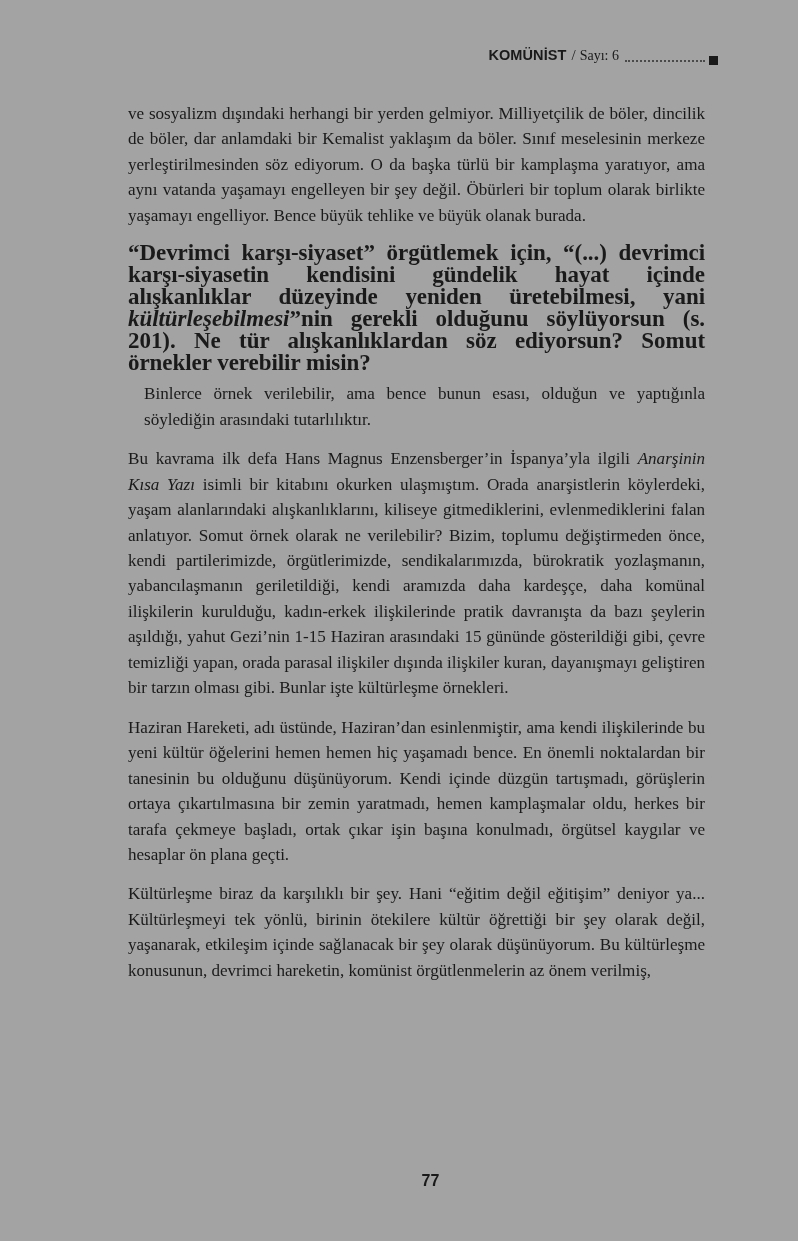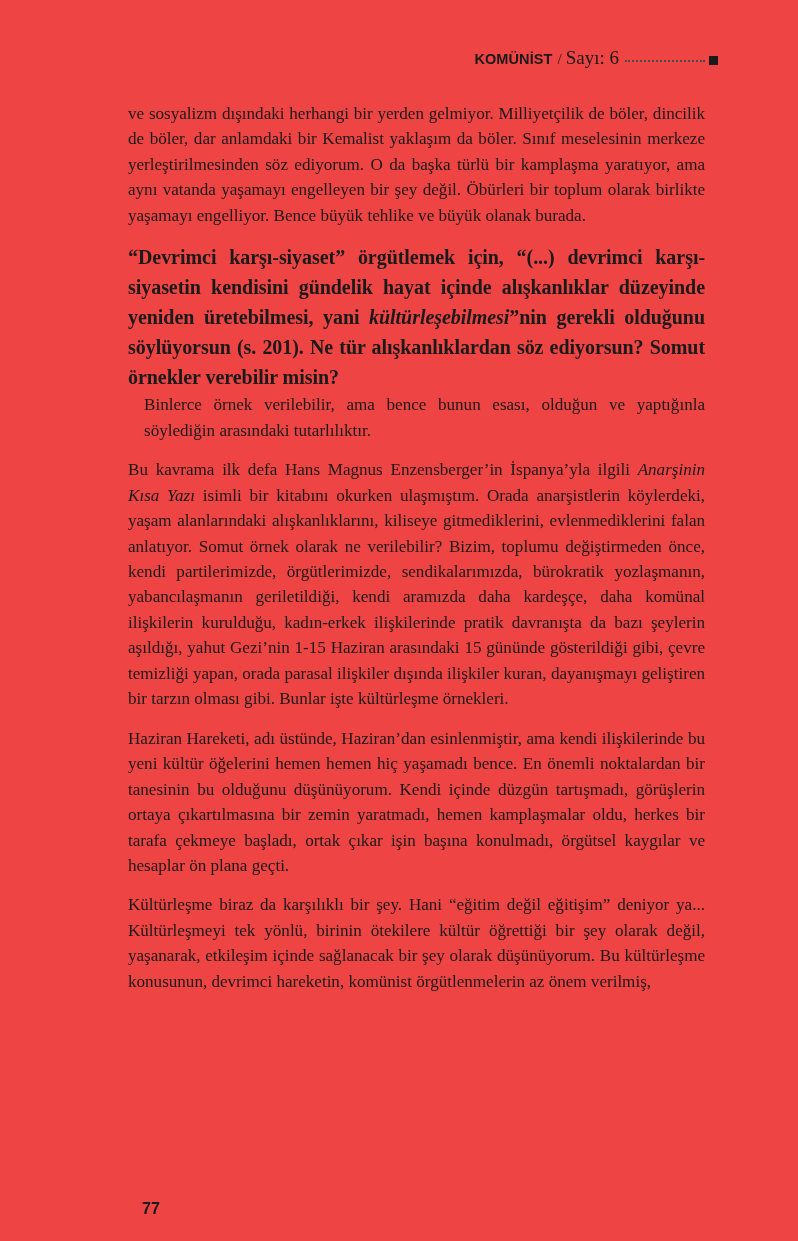--- a/index.html
+++ b/index.html
@@ -4,21 +4,21 @@
 <style>
   html, body {
     margin: 0;
     padding: 0;
     background: #ffffff;
   }
   .page {
     position: relative;
     width: 798px;
     height: 1241px;
-    background: #ef4444;
+    background: #a3a3a3;
     overflow: hidden;
     font-family: "Liberation Serif", "DejaVu Serif", serif;
     color: #1a1a1a;
     -webkit-font-smoothing: antialiased;
   }
 
   
   .running-head {
     position: absolute;
     top: 47px;
@@ -38,21 +38,21 @@
     color: #1a1a1a;
   }
   .rh-sep {
     font-family: "Liberation Serif", "DejaVu Serif", serif;
     font-size: 15px;
     margin: 0 4px 0 5px;
     color: #1a1a1a;
   }
   .rh-issue {
     font-family: "Liberation Serif", "DejaVu Serif", serif;
-    font-size: 19px;
+    font-size: 14px;
     color: #1a1a1a;
   }
   .rh-dots {
     flex: 0 0 80px;
     height: 1px;
     margin: 0 4px 3px 6px;
     border-bottom: 2px dotted #4a4a4a;
     align-self: flex-end;
     position: relative;
     top: -4px;
@@ -81,40 +81,41 @@
     text-justify: inter-word;
     hyphens: manual;
     color: #1a1a1a;
     letter-spacing: -0.01px;
   }
   p.para + p.para {
     margin-top: 14px;
   }
   p.para.q {
     font-weight: bold;
-    font-size: 20px;
-    line-height: 30px;
+    font-size: 23px;
+    line-height: 22px;
     margin-top: 22px;
+    margin-bottom: 7px;
     letter-spacing: -0.05px;
   }
   p.para.q + p.para {
     margin-top: 0;
     margin-left: 16px;
   }
   em {
     font-style: italic;
   }
 
   
   .folio {
     position: absolute;
     left: 142px;
     width: 577px;
-    top: 1200px;
-    text-align: left;
+    top: 1172px;
+    text-align: center;
     font-family: "Liberation Sans", "DejaVu Sans", sans-serif;
     font-weight: bold;
     font-size: 16px;
     color: #1a1a1a;
   }
 </style>
 </head>
 <body>
 
 <div class="page">

